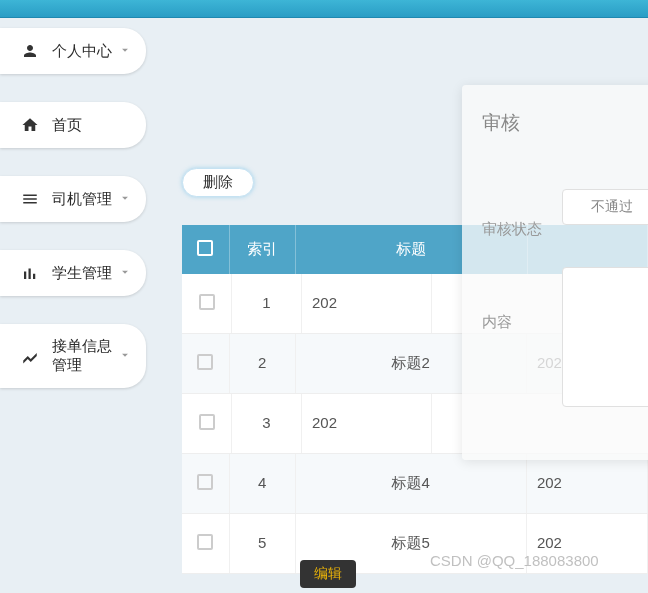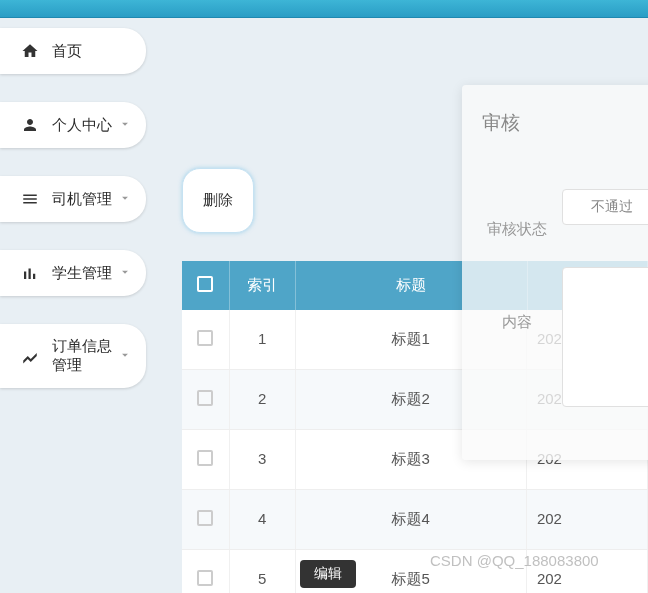--- a/index.html
+++ b/index.html
@@ -52,21 +52,21 @@
 }
 .main {
   flex: 1;
   padding: 150px 0 0 30px;
   position: relative;
 }
 .delete-btn {
   background: #fff;
   border: 1px solid #c6e2f2;
   border-radius: 18px;
-  padding: 22px 20px;
+  padding: 4px 20px;
   font-size: 15px;
   color: #333;
   cursor: pointer;
   box-shadow: 0 0 4px rgba(122,195,232,0.6);
 }
 .table {
   margin-top: 28px;
   width: 466px;
 }
 .thead {
@@ -122,21 +122,21 @@
 }
 .form-row {
   display: flex;
   align-items: center;
   margin-bottom: 28px;
   color: #999;
   font-size: 15px;
 }
 .form-label {
   width: 70px;
-  text-align: center;
+  text-align: left;
   margin-right: 10px;
   margin-top: 46px;
 }
 .form-select {
   border: 1px solid #e0e0e0;
   border-radius: 4px;
   padding: 8px 28px;
   background: #fff;
   color: #888;
   font-size: 14px;
@@ -147,21 +147,21 @@
   border-radius: 4px;
   width: 180px;
   height: 140px;
   background: #fff;
 }
 .tooltip {
   position: absolute;
   left: 300px;
   top: 560px;
   background: #333;
-  color: #ffffff;
+  color: #eab308;
   padding: 5px 14px;
   border-radius: 4px;
   font-size: 14px;
 }
 .watermark {
   position: absolute;
   left: 430px;
   top: 552px;
   color: rgba(150,150,150,0.6);
   font-size: 15px;
@@ -169,35 +169,35 @@
 </style>
 </head>
 <body>
 
 <div class="topbar"></div>
 <div class="container">
   <div class="sidebar">
     <div class="nav-item">
       <span class="icon">
           <svg viewBox="0 0 24 24" width="18" height="18" fill="#333">
+            <path d="M12 12c2.2 0 4-1.8 4-4s-1.8-4-4-4-4 1.8-4 4 1.8 4 4 4zm0 2c-2.7 0-8 1.3-8 4v2h16v-2c0-2.7-5.3-4-8-4z"></path>
+          </svg>
+        </span>
+      <span class="label">个人中心</span>
+      <span class="chev"><svg viewBox="0 0 24 24" width="14" height="14" fill="#999">
+            <path d="M7 10l5 5 5-5z"></path>
+          </svg></span>
+    </div>
+    <div class="nav-item">
+      <span class="icon">
+          <svg viewBox="0 0 24 24" width="18" height="18" fill="#333">
             <path d="M10 20v-6h4v6h5v-8h3L12 3 2 12h3v8z"></path>
           </svg>
         </span>
       <span class="label">首页</span>
-    </div>
-    <div class="nav-item">
-      <span class="icon">
-          <svg viewBox="0 0 24 24" width="18" height="18" fill="#333">
-            <path d="M12 12c2.2 0 4-1.8 4-4s-1.8-4-4-4-4 1.8-4 4 1.8 4 4 4zm0 2c-2.7 0-8 1.3-8 4v2h16v-2c0-2.7-5.3-4-8-4z"></path>
-          </svg>
-        </span>
-      <span class="label">个人中心</span>
-      <span class="chev"><svg viewBox="0 0 24 24" width="14" height="14" fill="#999">
-            <path d="M7 10l5 5 5-5z"></path>
-          </svg></span>
     </div>
     <div class="nav-item">
       <span class="icon">
           <svg viewBox="0 0 24 24" width="18" height="18" fill="#333">
             <path d="M3 6h18v2H3zm0 5h18v2H3zm0 5h18v2H3z"></path>
           </svg>
         </span>
       <span class="label">司机管理</span>
       <span class="chev"><svg viewBox="0 0 24 24" width="14" height="14" fill="#999">
             <path d="M7 10l5 5 5-5z"></path>
@@ -215,21 +215,21 @@
       <span class="chev"><svg viewBox="0 0 24 24" width="14" height="14" fill="#999">
             <path d="M7 10l5 5 5-5z"></path>
           </svg></span>
     </div>
     <div class="nav-item">
       <span class="icon">
           <svg viewBox="0 0 24 24" width="18" height="18" fill="#333">
             <path d="M3 18l6-6 4 4 8-8v4l-8 8-4-4-6 6z"></path>
           </svg>
         </span>
-      <span class="label">订单信息管理</span>
+      <span class="label">接单信息管理</span>
       <span class="chev"><svg viewBox="0 0 24 24" width="14" height="14" fill="#999">
             <path d="M7 10l5 5 5-5z"></path>
           </svg></span>
     </div>
 
   </div>
 
   <div class="main">
     <button class="delete-btn">删除</button>
 
@@ -237,33 +237,31 @@
       <div class="thead">
         <div class="th col-check"><span class="checkbox"></span></div>
         <div class="th col-index">索引</div>
         <div class="th col-title">标题</div>
         <div class="th col-date"></div>
       </div>
       <div class="tbody">
         <div class="tr">
           <div class="td col-check"><span class="checkbox"></span></div>
           <div class="td col-index">1</div>
-          <div class="td col-title">标题1</div>
           <div class="td col-date">202</div>
         </div>
         <div class="tr">
           <div class="td col-check"><span class="checkbox"></span></div>
           <div class="td col-index">2</div>
           <div class="td col-title">标题2</div>
           <div class="td col-date">202</div>
         </div>
         <div class="tr">
           <div class="td col-check"><span class="checkbox"></span></div>
           <div class="td col-index">3</div>
-          <div class="td col-title">标题3</div>
           <div class="td col-date">202</div>
         </div>
         <div class="tr">
           <div class="td col-check"><span class="checkbox"></span></div>
           <div class="td col-index">4</div>
           <div class="td col-title">标题4</div>
           <div class="td col-date">202</div>
         </div>
         <div class="tr">
           <div class="td col-check"><span class="checkbox"></span></div>

